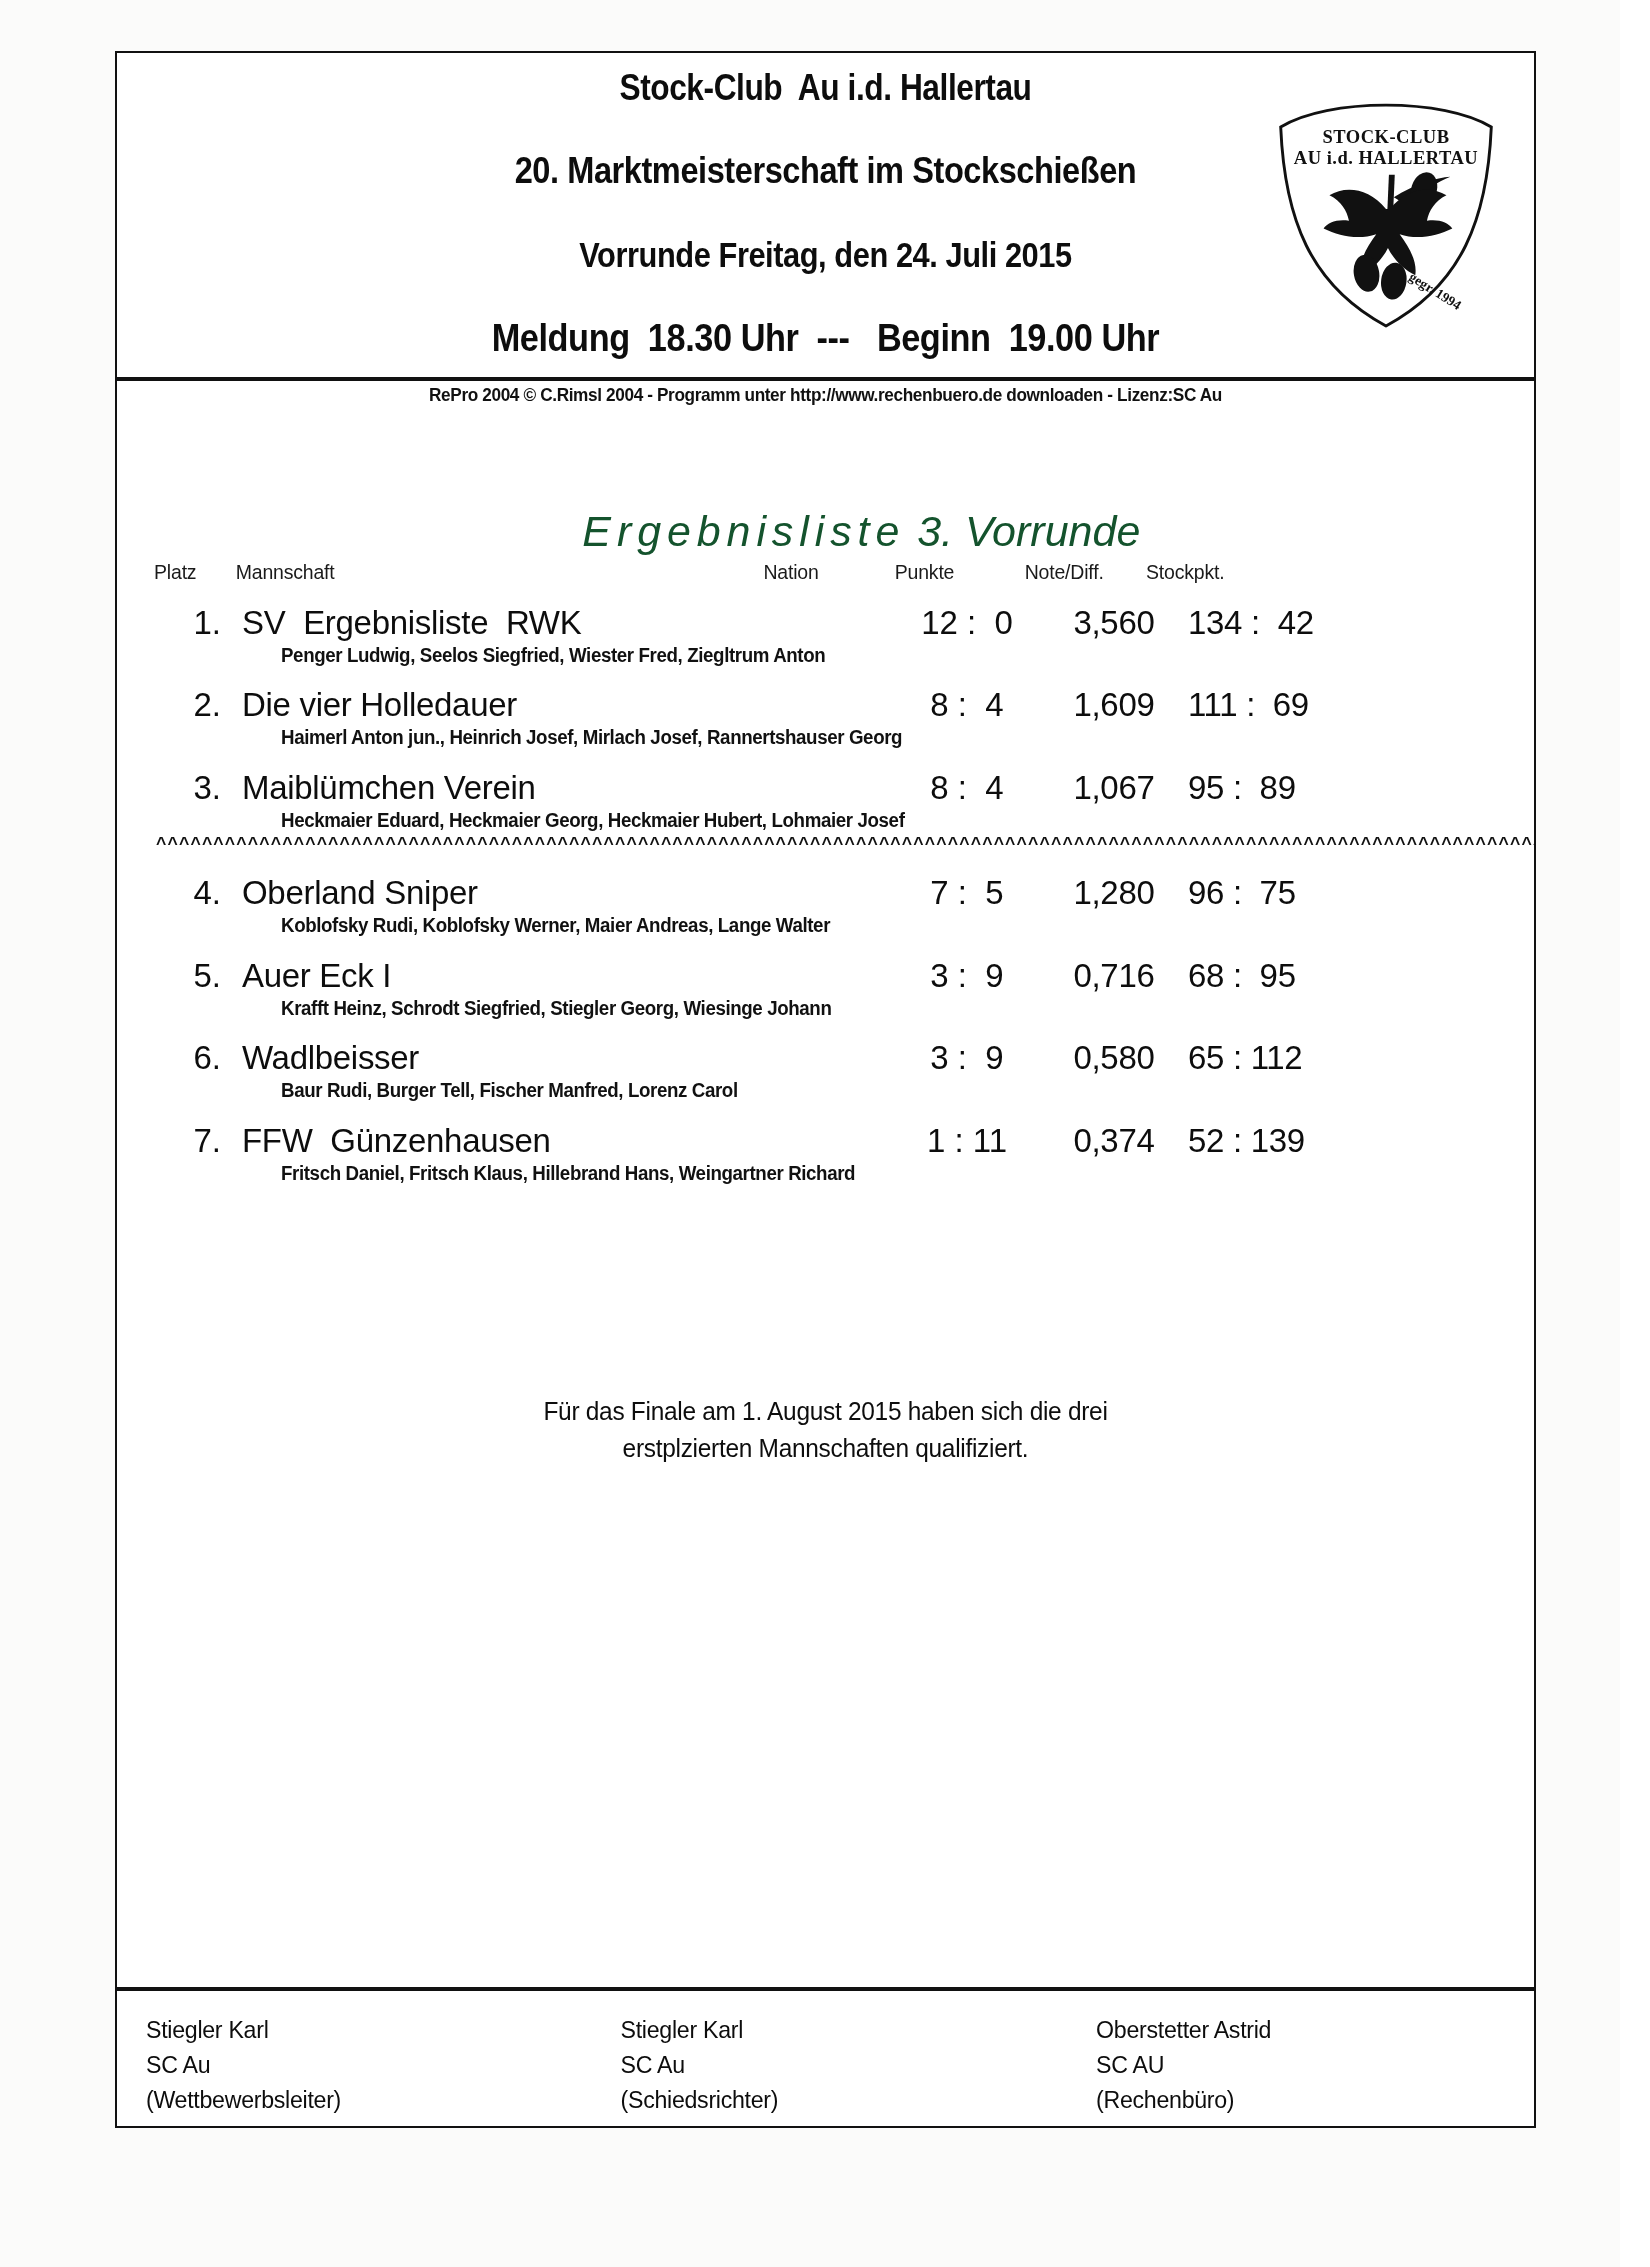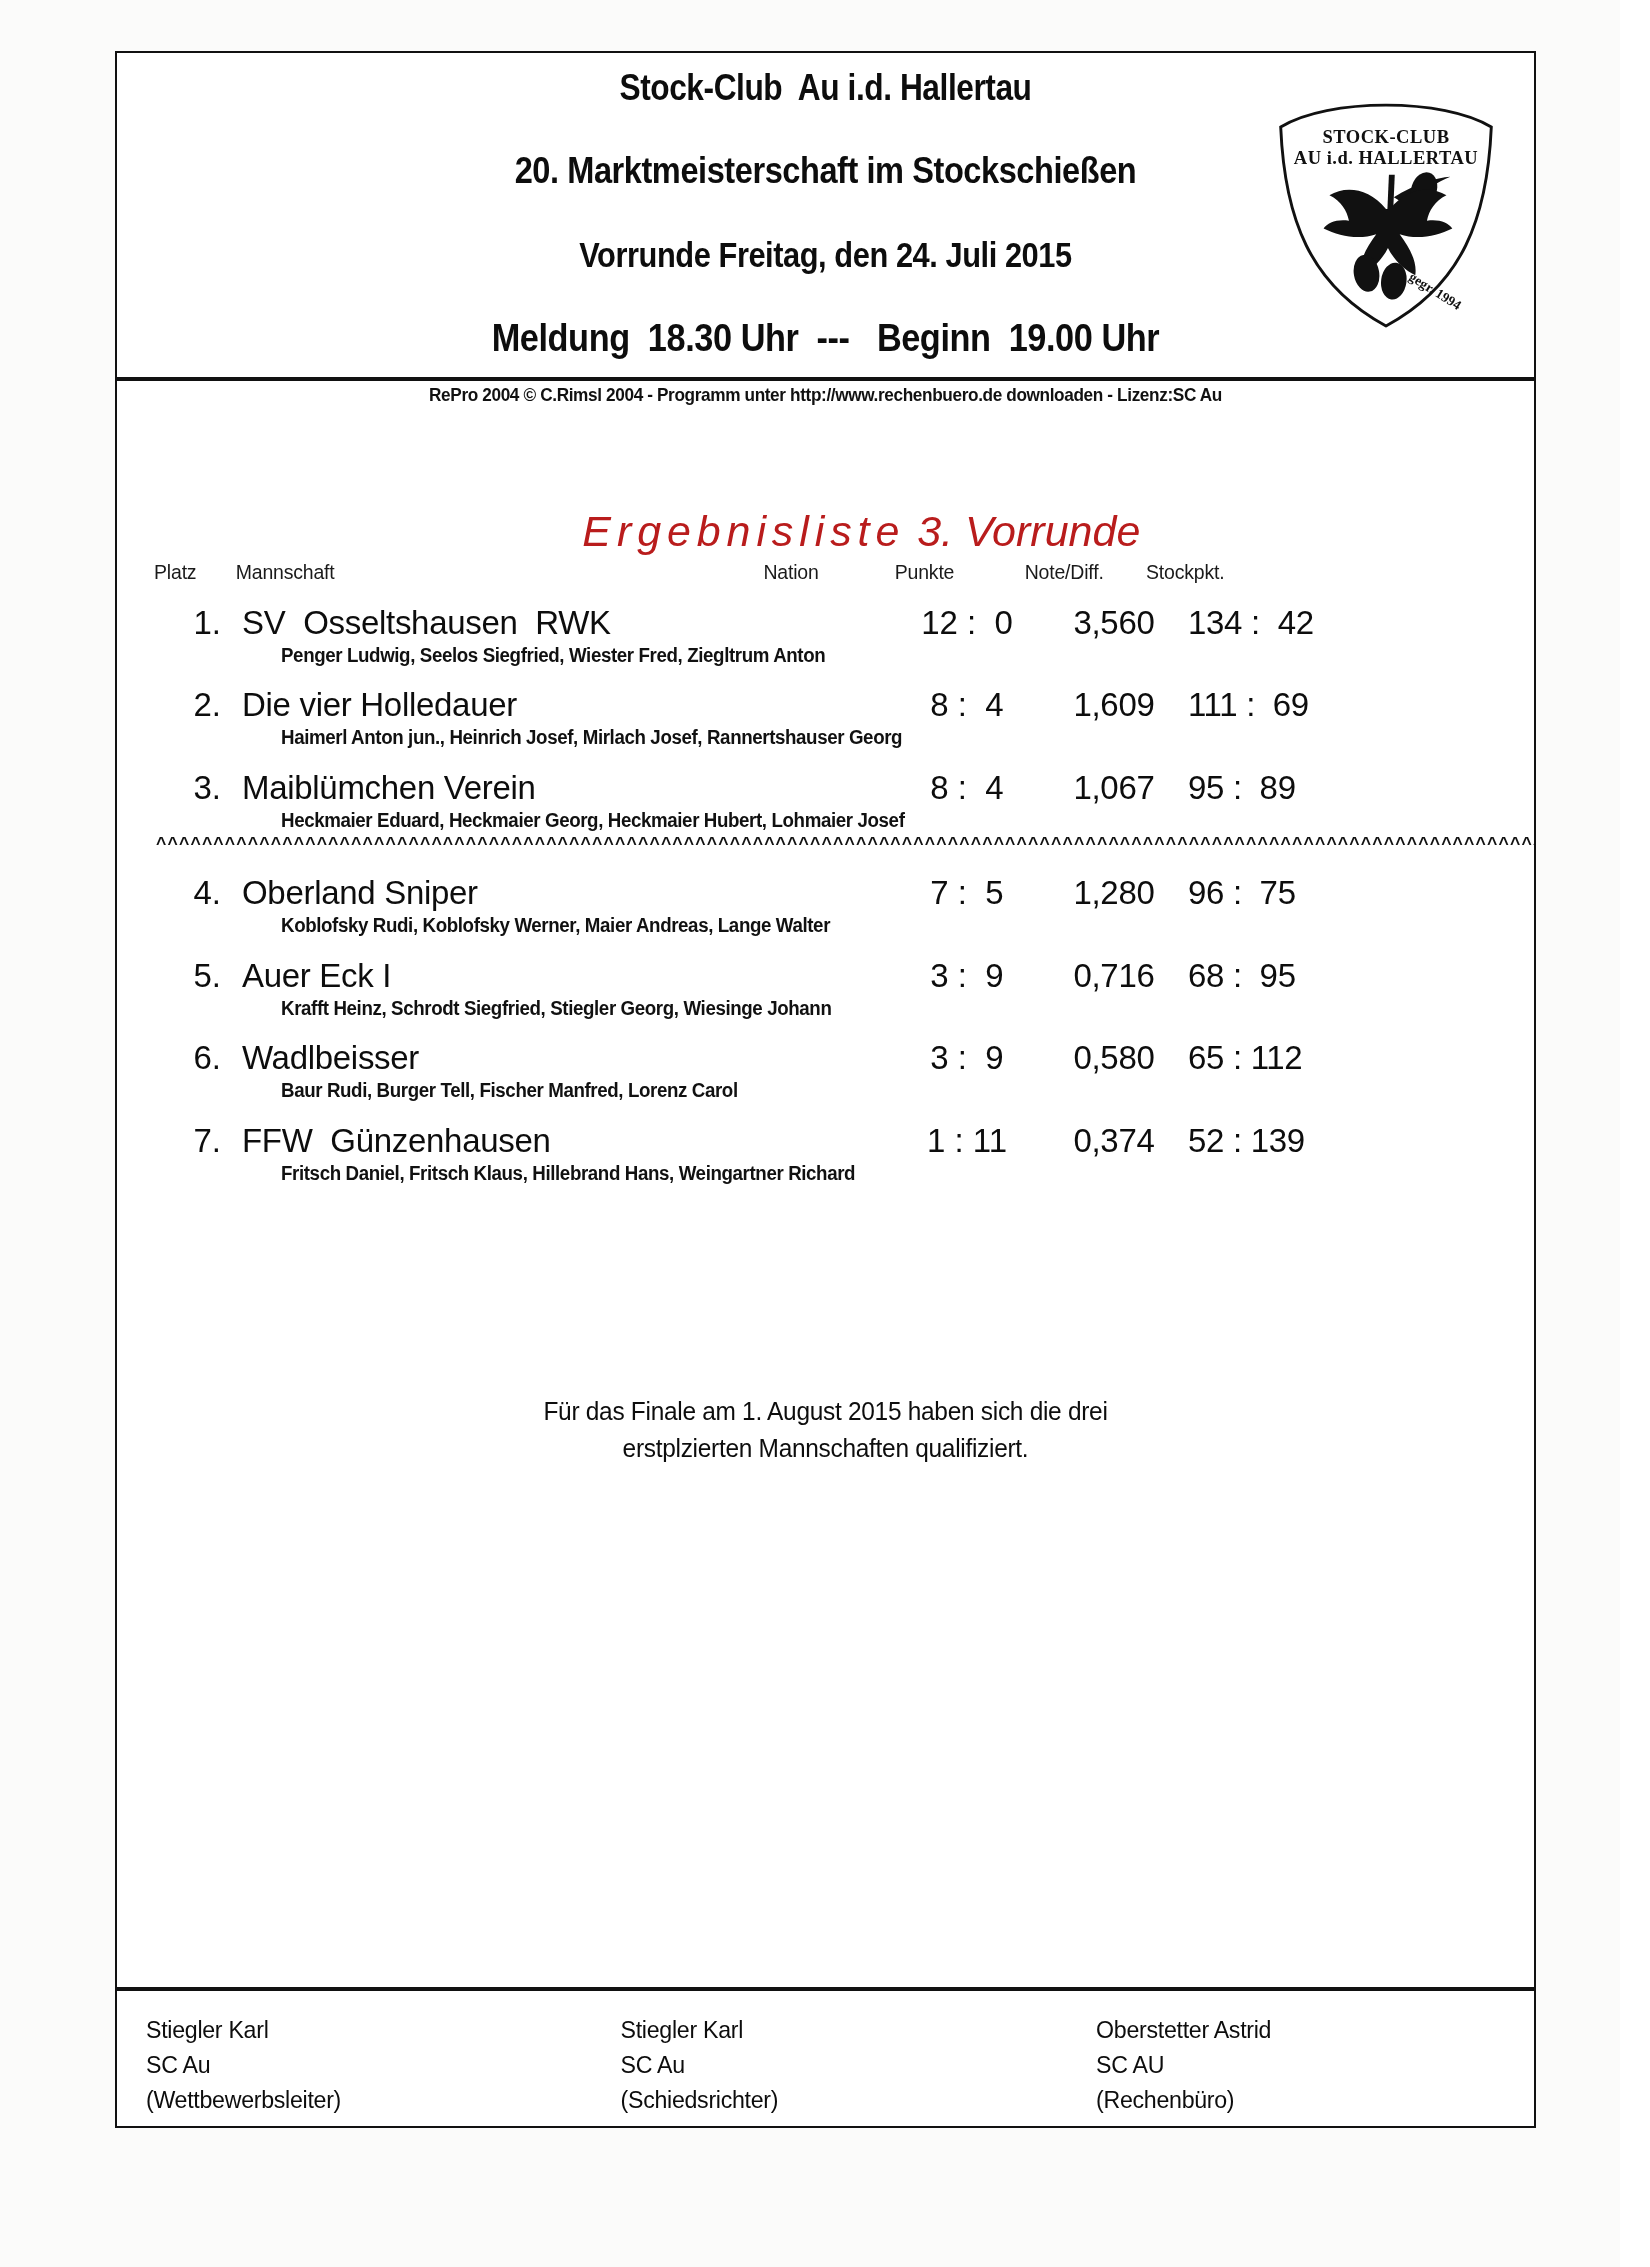--- a/index.html
+++ b/index.html
@@ -95,21 +95,21 @@
   
   .doc-title {
     position: absolute;
     left: 0;
     top: 405px;
     width: 100%;
     text-align: center;
     font-family: "Liberation Sans Narrow", "Liberation Sans", sans-serif;
     font-style: italic;
     font-size: 43px;
-    color: #b91c1c;
+    color: #14532d;
     white-space: pre;
   }
   .doc-title .spaced { letter-spacing: 5.9px; }
 
   
   .table {
     position: absolute;
     left: 0;
     top: 507px;
     width: 100%;
@@ -282,21 +282,21 @@
         <div class="c-team">Mannschaft</div>
         <div></div>
         <div class="c-nation">Nation</div>
         <div class="c-punkte">Punkte</div>
         <div class="c-note">Note/Diff.</div>
         <div class="c-stock">Stockpkt.</div>
       </div>
 
       <div id="rows-container">
           <div class="res-row">
-            <div class="row-grid res-main"><div class="c-platz">1.</div><div class="c-team">SV  Osseltshausen  RWK</div><div></div><div class="c-nation"></div><div class="c-punkte">12 :  0</div><div class="c-note">3,560</div><div class="c-stock">134 :  42</div></div>
+            <div class="row-grid res-main"><div class="c-platz">1.</div><div class="c-team">SV  Ergebnisliste  RWK</div><div></div><div class="c-nation"></div><div class="c-punkte">12 :  0</div><div class="c-note">3,560</div><div class="c-stock">134 :  42</div></div>
             <div class="players">Penger Ludwig, Seelos Siegfried, Wiester Fred, Ziegltrum Anton</div>
           </div>
           <div class="res-row">
             <div class="row-grid res-main"><div class="c-platz">2.</div><div class="c-team">Die vier Holledauer</div><div></div><div class="c-nation"></div><div class="c-punkte">8 :  4</div><div class="c-note">1,609</div><div class="c-stock">111 :  69</div></div>
             <div class="players">Haimerl Anton jun., Heinrich Josef, Mirlach Josef, Rannertshauser Georg</div>
           </div>
           <div class="res-row">
             <div class="row-grid res-main"><div class="c-platz">3.</div><div class="c-team">Maiblümchen Verein</div><div></div><div class="c-nation"></div><div class="c-punkte">8 :  4</div><div class="c-note">1,067</div><div class="c-stock">95 :  89</div></div>
             <div class="players">Heckmaier Eduard, Heckmaier Georg, Heckmaier Hubert, Lohmaier Josef</div>
           </div>

